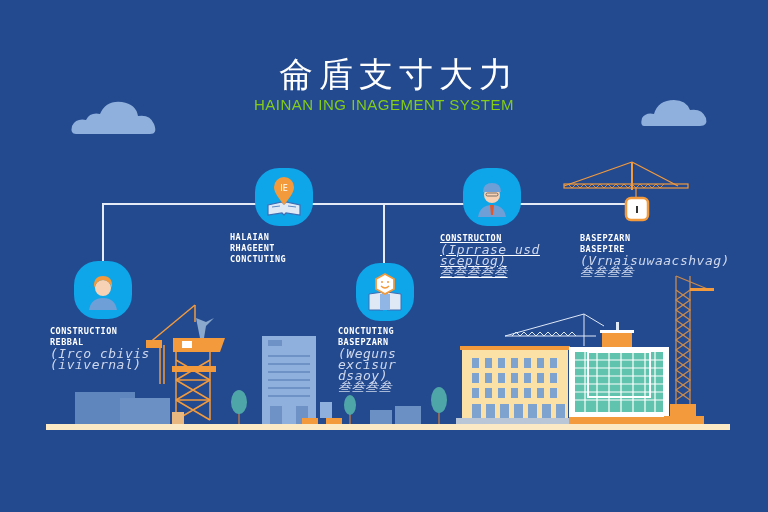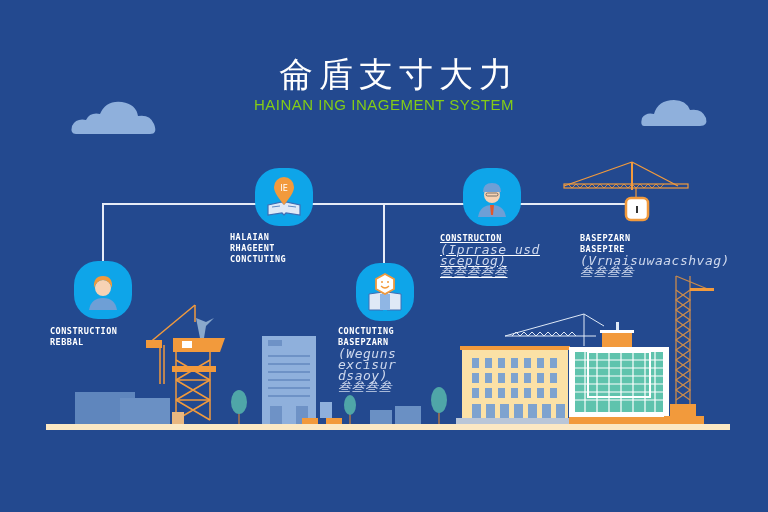--- a/index.html
+++ b/index.html
@@ -81,20 +81,21 @@
 <div class="abs node" style="left:74px;top:261px;">
   <svg width="44" height="44" viewBox="0 0 44 44">
     <path d="M8 42 Q10 30 22 30 Q34 30 36 42 Z" fill="#6e9fd6"></path>
     <circle cx="22" cy="20" r="8" fill="#f7d2b4"></circle>
     <path d="M13 20 Q12 8 22 8 Q32 8 31 20 Q28 12 22 12 Q16 12 13 20 Z" fill="#f29a3c"></path>
   </svg>
 </div>
 <div class="abs lbl" style="left:50px;top:326px;width:110px;">
   <div>CONSTRUCTION</div>
   <div>REBBAL</div>
+  <div class="s">(Irco cbivis (ivivernal)</div>
 </div>
 
 <div class="abs node" style="left:356px;top:263px;">
   <svg width="44" height="44" viewBox="0 0 44 44">
     <path d="M6 24 L20 22 L20 40 L6 40 Z" fill="#dfe9f6" stroke="#3e6fb5" stroke-width="1"></path>
     <path d="M24 22 L38 24 L38 40 L24 40 Z" fill="#dfe9f6" stroke="#3e6fb5" stroke-width="1"></path>
     <rect x="17" y="24" width="10" height="16" fill="#8fb6e4"></rect>
     <polygon points="22,4 31,9 31,19 22,24 13,19 13,9" fill="#fff" stroke="#f29a3c" stroke-width="1.8"></polygon>
     <circle cx="19" cy="12" r="1" fill="#f29a3c"></circle>
       <circle cx="25" cy="12" r="1" fill="#f29a3c"></circle>

